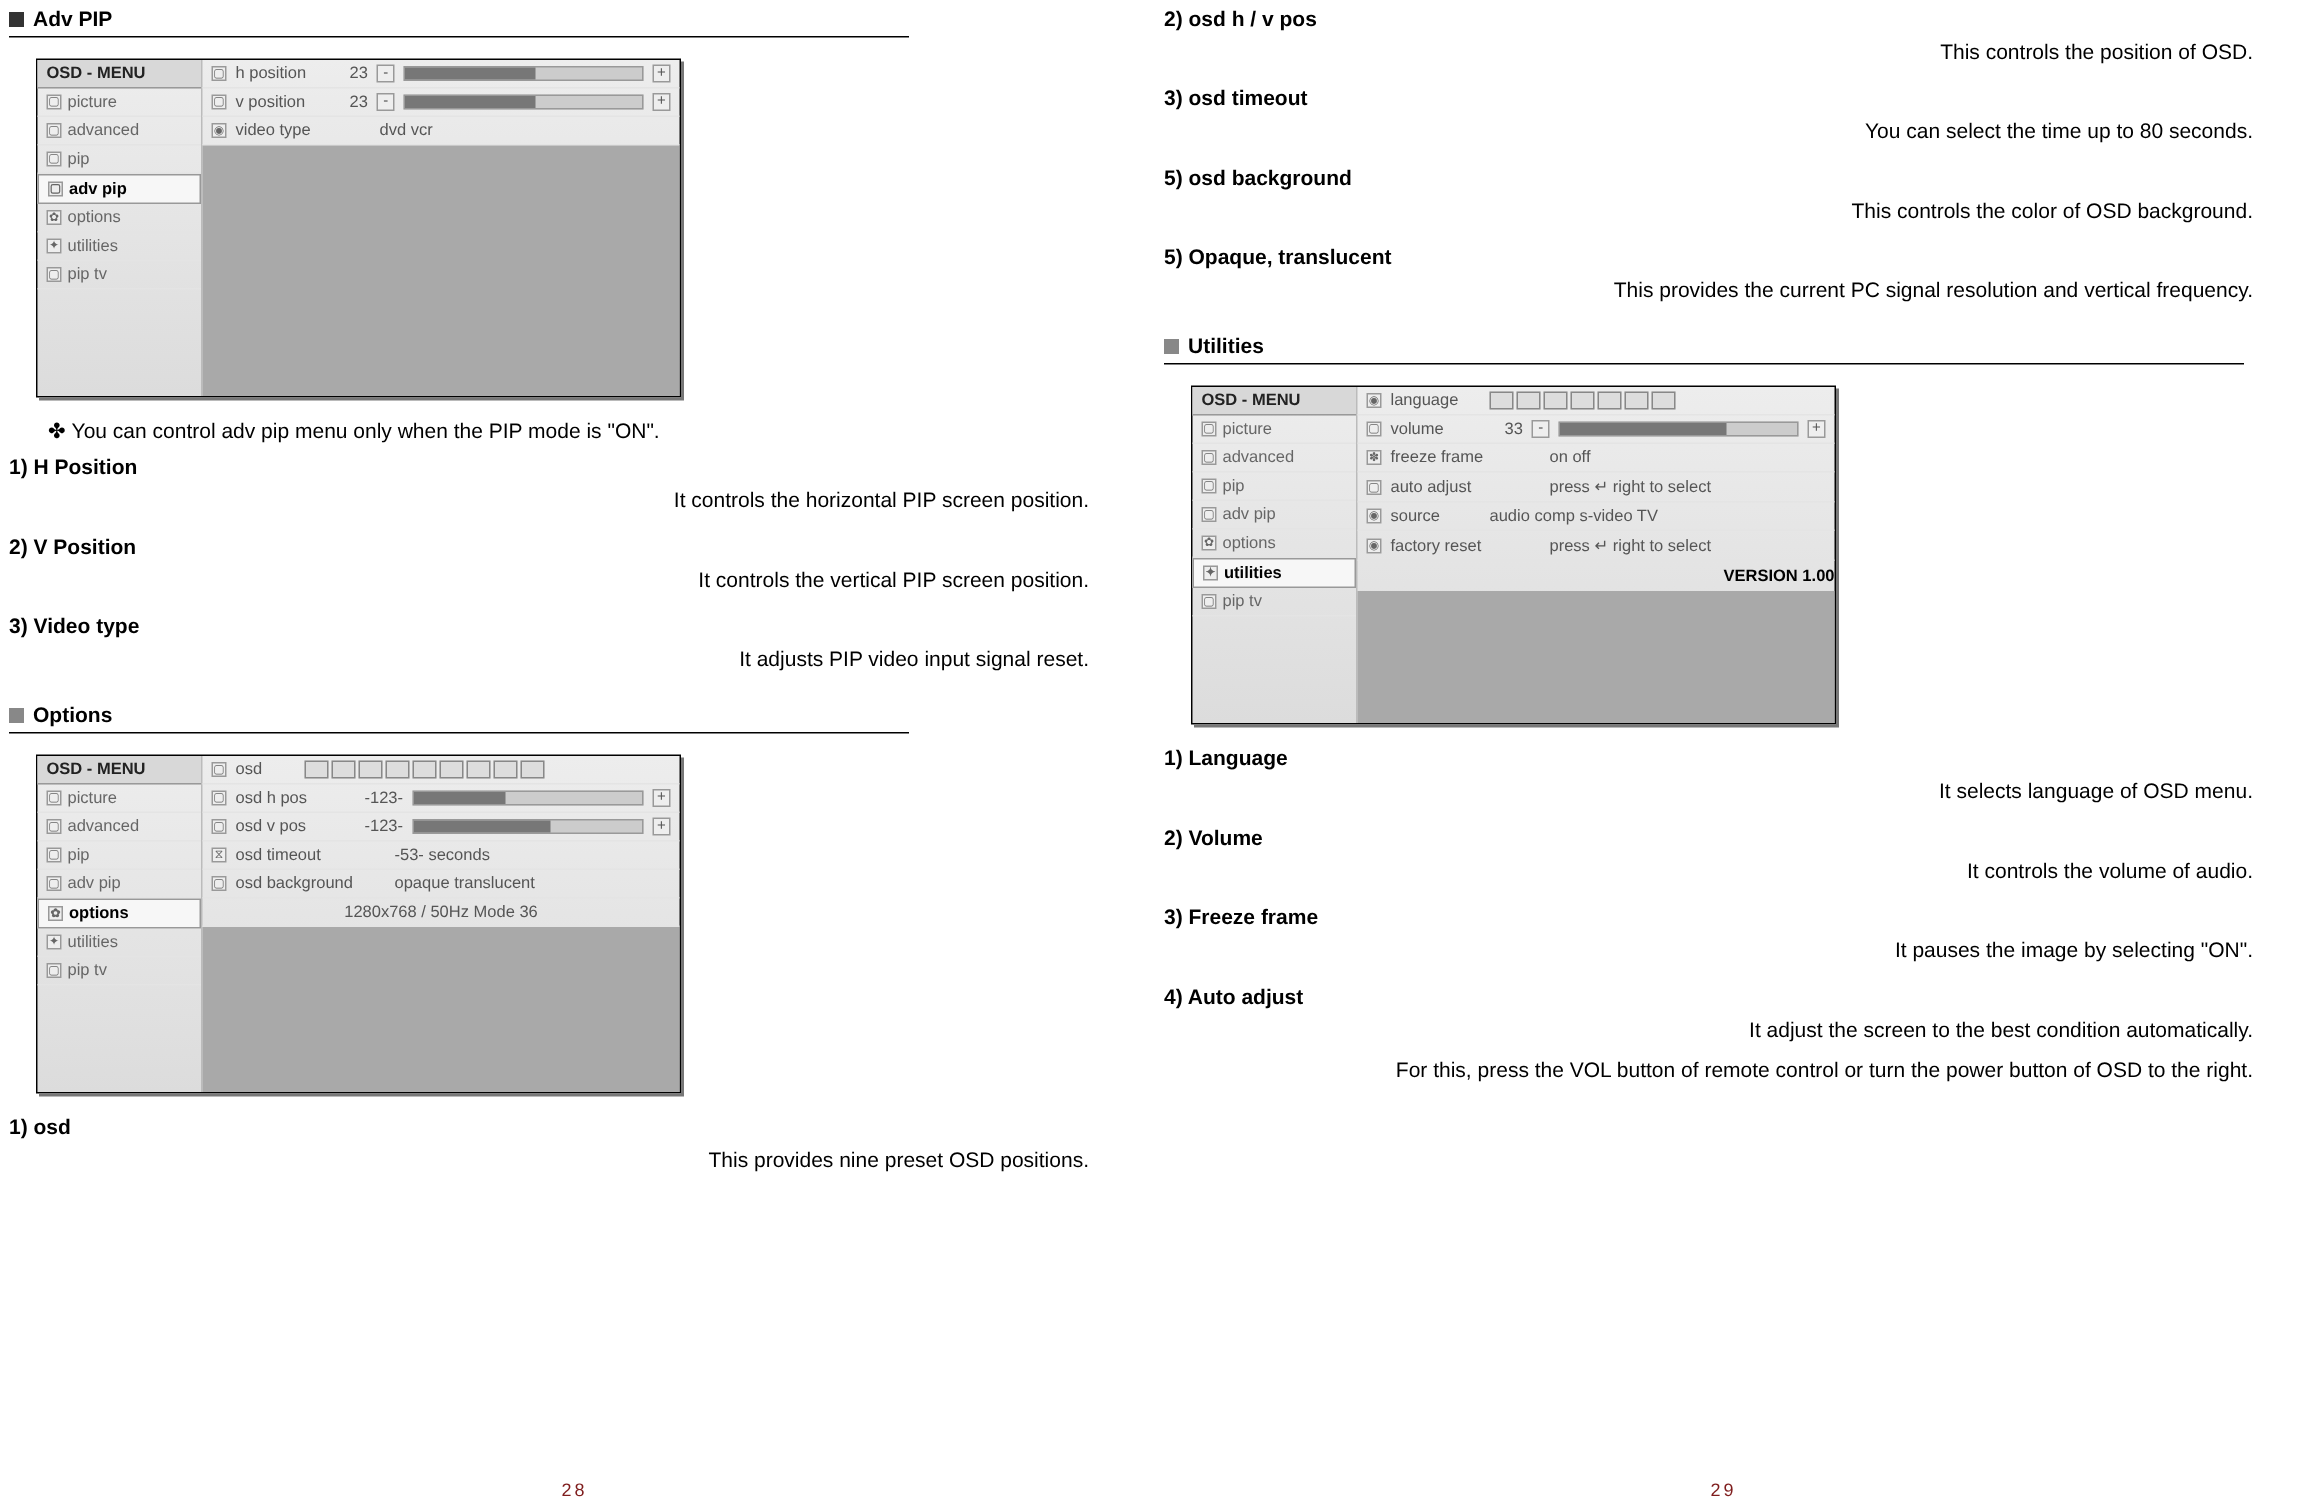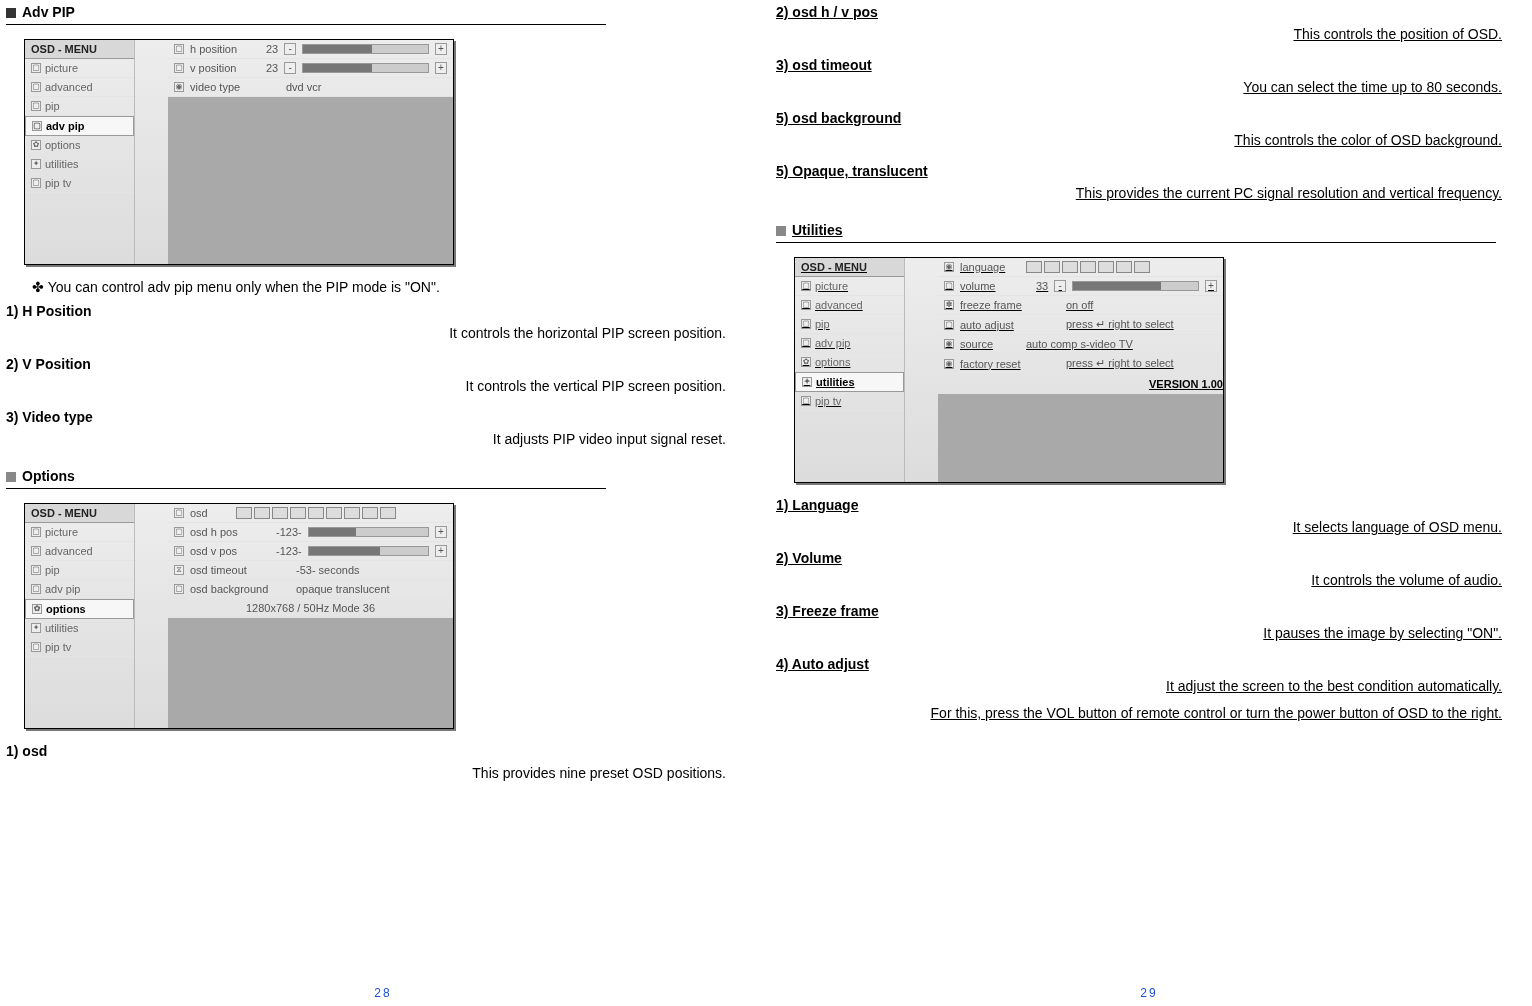--- a/index.html
+++ b/index.html
@@ -10,29 +10,29 @@
     background: #fff;
     width: 1532px;
     height: 1006px;
     display: flex;
   }
   .page {
     width: 766px;
     padding: 4px 40px 10px 6px;
     position: relative;
   }
-  .page.right { padding: 4px 30px 10px 10px; text-decoration: underline; }
+  .page.right { padding: 4px 30px 10px 10px; }
   .page-num {
     position: absolute;
     bottom: 6px;
     left: 0;
     width: 100%;
     text-align: center;
     font-size: 12px;
-    color: #1d4ed8;
+    color: #7f1d1d;
     letter-spacing: 2px;
   }
   .sq { display:inline-block; width:10px; height:10px; background:#333; margin-right:6px; vertical-align:middle; }
   .sq.hollow { background:#888; }
   .sec-title { font-weight:bold; font-size:14px; margin-top:0; }
   .sec-title.mt { margin-top:18px; }
   hr.rule { border:none; border-top:1px solid #000; margin:4px 0 14px 0; width:600px; }
   hr.rule.full { width:720px; }
   .clover { font-size:14px; margin-right:4px; }
   .note { margin: 4px 0 8px 26px; font-size:14px; }
@@ -65,21 +65,21 @@
     padding:3px 6px; border-bottom:1px solid #e4e4e4; color:#555;
     display:flex; align-items:center; gap:6px; font-size:11px;
   }
   .osd .row .ic { width:10px; height:10px; border:1px solid #999; background:#eee; font-size:8px; line-height:8px; text-align:center; color:#666; }
   .slider { flex:1; height:10px; border:1px solid #999; background:#ccc; position:relative; }
   .slider .fill { position:absolute; left:0; top:0; bottom:0; width:55%; background:#777; }
   .minus,.plus { width:12px; height:12px; border:1px solid #999; text-align:center; line-height:10px; font-size:10px; background:#eee;}
   .flagrow { display:flex; gap:2px; }
   .flag { width:16px; height:12px; border:1px solid #888; background:#ddd; }
   .osd .blank { flex:1; background:#a9a9a9; }
-  .osd-body { display:flex; flex:1;gap:33px; }
+  .osd-body { display:flex; flex:1; }
   .version { text-align:right; font-weight:bold; font-size:11px; padding:4px 0; }
 </style>
 </head>
 <body>
 
 <div class="page">
   <div class="sec-title"><span class="sq"></span><span>Adv PIP</span></div>
   <hr class="rule">
 
   <div class="osd">
@@ -325,21 +325,21 @@
             <span>on        off</span>
           </div>
         <div class="row">
             <span class="ic">▢</span>
             <span style="width:100px">auto adjust</span>
             <span>press ↵ right to select</span>
           </div>
         <div class="row">
             <span class="ic">◉</span>
             <span style="width:60px">source</span>
-            <span>auto  comp  s-video  TV</span>
+            <span>audio  comp  s-video  TV</span>
           </div>
         <div class="row">
             <span class="ic">◉</span>
             <span style="width:100px">factory reset</span>
             <span>press ↵ right to select</span>
           </div>
         <div class="version">VERSION 1.00</div>
         <div class="blank"></div>
       </div>
     </div>

